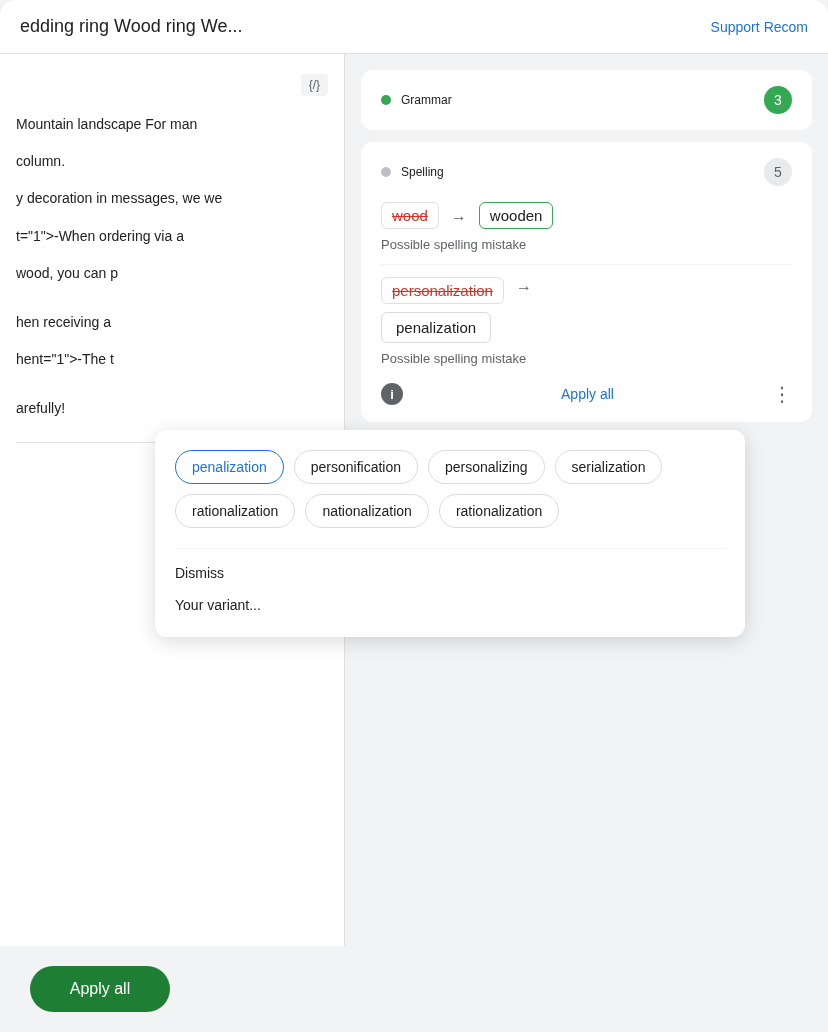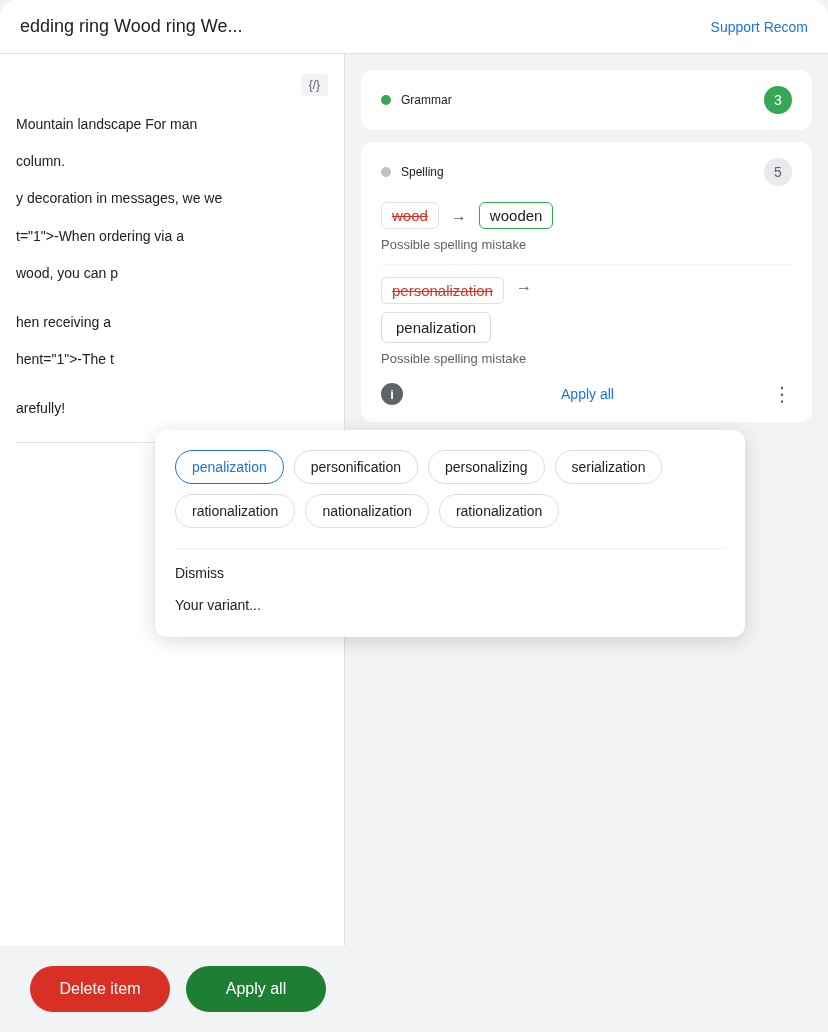--- a/index.html
+++ b/index.html
@@ -462,17 +462,16 @@
       <div class="popup-chip">rationalization</div>
     </div>
     <hr class="divider-line">
     <div class="popup-actions">
       <span class="popup-action">Dismiss</span>
       <span class="popup-action">Your variant...</span>
     </div>
   </div>
 
   <div class="bottom-bar">
-    <button class="btn-delete">Delete item</button>
     <button class="btn-apply-all">Apply all</button>
   </div>
 
 </div>
 
 </body></html>

